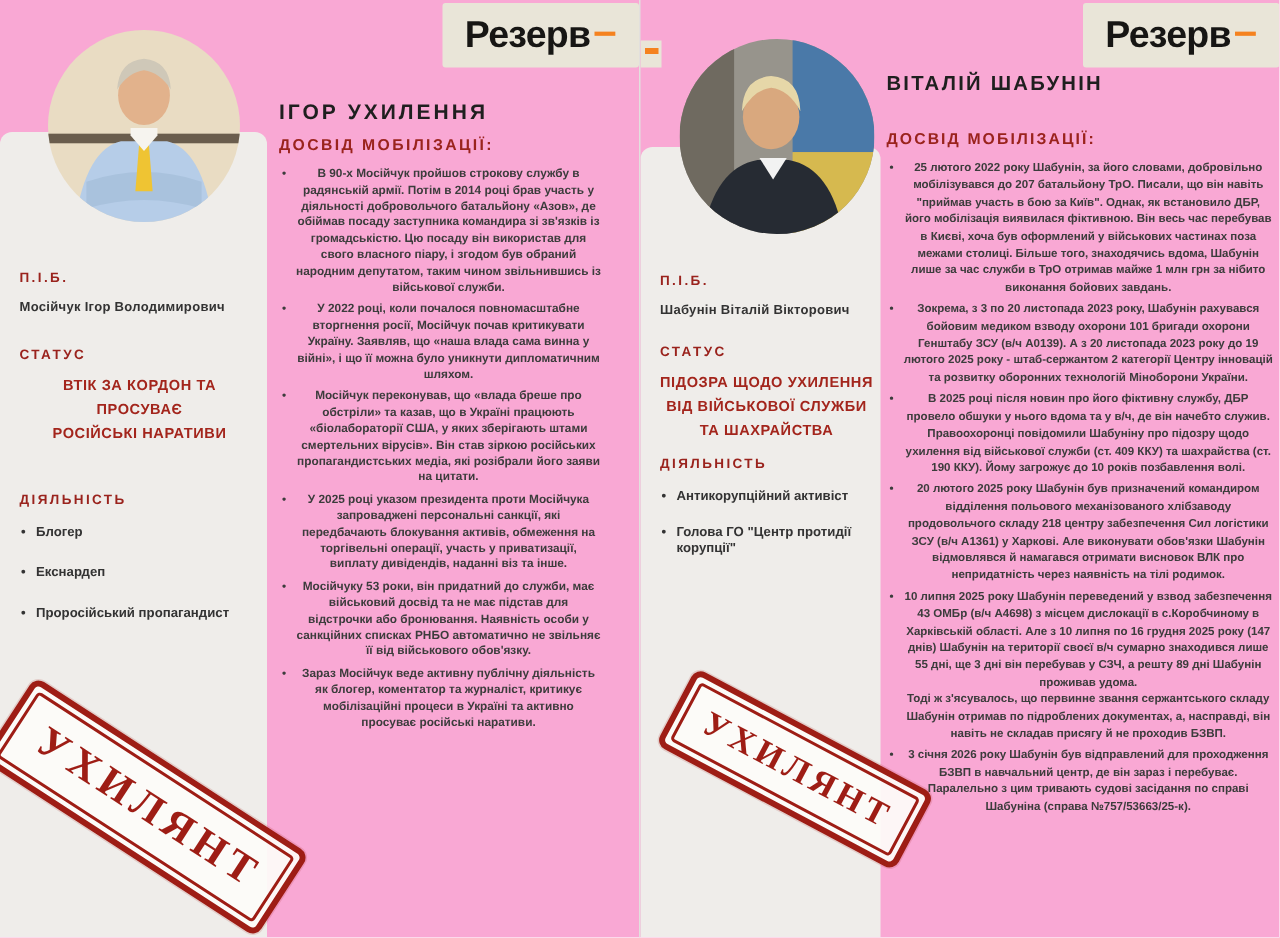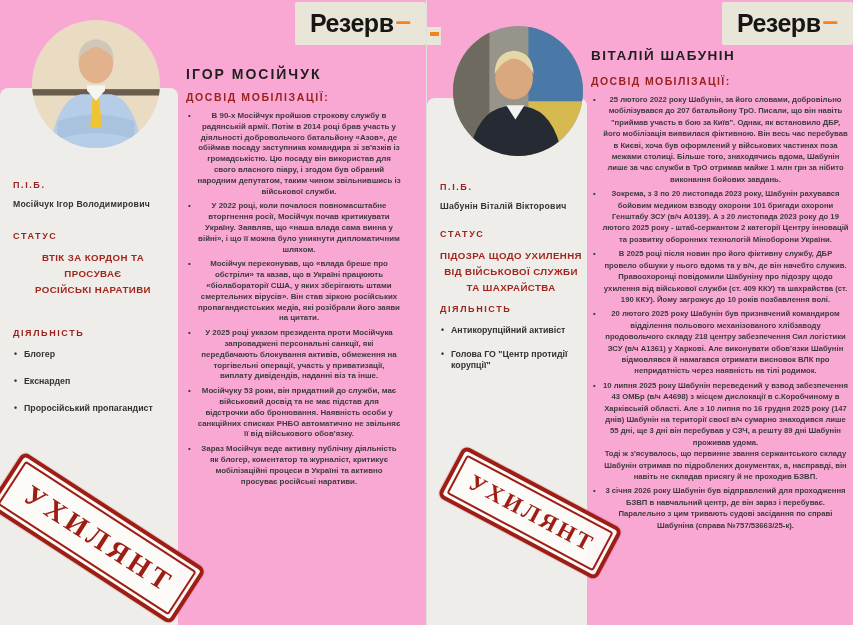--- a/index.html
+++ b/index.html
@@ -37,21 +37,21 @@
   .card.right .photo{left:26px;top:26px;width:130px;height:130px;}
   .photo svg{display:block;width:100%;height:100%;}
   
   .main{position:absolute;z-index:1;}
   .card.left  .main{left:186px;top:66px;width:226px;}
   .card.right .main{left:164px;top:48px;width:258px;}
   .person-title{
     font-weight:bold;color:#1f1f1f;margin:0 0 9px 0;
   }
   .card.left  .person-title{font-size:14px;letter-spacing:2px;}
-  .card.right .person-title{font-size:13.5px;letter-spacing:1.5px;margin-bottom:12px;}
+  .card.right .person-title{font-size:13.5px;letter-spacing:1.5px;margin-bottom:24px;}
   .exp-heading{
     font-weight:bold;color:#9a231d;margin:0 0 8px 0;
   }
   .card.left  .exp-heading{font-size:10.5px;letter-spacing:1.6px;}
   .card.right .exp-heading{font-size:10.5px;letter-spacing:1.4px;margin-bottom:7px;}
   ul.exp{list-style:none;margin:0;padding:0;color:#3c3c3c;font-weight:bold;}
   .card.left  ul.exp{font-size:7.9px;line-height:10.8px;width:215px;}
   .card.right ul.exp{font-size:7.7px;line-height:11.4px;width:258px;}
   ul.exp li{position:relative;padding-left:11px;margin-bottom:4px;white-space:pre-line;text-align:center;}
   .card.right ul.exp li{margin-bottom:3px;}
@@ -122,21 +122,21 @@
 РОСІЙСЬКІ НАРАТИВИ</div>
     <div class="side-label side-activity-label">ДІЯЛЬНІСТЬ</div>
     <ul class="acts">
       <li>Блогер</li>
       <li>Екснардеп</li>
       <li>Проросійський пропагандист</li>
     </ul>
   </div>
 
   <div class="main">
-    <h1 class="person-title">ІГОР МОСІЙЧУК</h1>
+    <h1 class="person-title">ІГОР УХИЛЕННЯ</h1>
     <h2 class="exp-heading">ДОСВІД МОБІЛІЗАЦІЇ:</h2>
     <ul class="exp">
       <li>В 90-х Мосійчук пройшов строкову службу в радянській армії. Потім в 2014 році брав участь у діяльності добровольчого батальйону «Азов», де обіймав посаду заступника командира зі зв'язків із громадськістю.  Цю посаду він використав для свого власного піару, і згодом був обраний народним депутатом, таким чином звільнившись із військової служби.</li>
       <li>У 2022 році, коли почалося повномасштабне вторгнення росії, Мосійчук почав критикувати Україну. Заявляв, що «наша влада сама винна у війні», і що її можна було уникнути дипломатичним шляхом.</li>
       <li>Мосійчук переконував, що «влада бреше про обстріли» та казав, що в Україні працюють «біолабораторії США, у яких зберігають штами смертельних вірусів». Він став зіркою російських пропагандистських медіа, які розібрали його заяви на цитати.</li>
       <li>У 2025 році указом президента проти Мосійчука запроваджені персональні санкції, які передбачають блокування активів, обмеження на торгівельні операції, участь у приватизації, виплату дивідендів, наданні віз та інше.</li>
       <li>Мосійчуку 53 роки, він придатний до служби, має військовий досвід та не має підстав для відстрочки або бронювання. Наявність особи у санкційних списках РНБО автоматично не звільняє її від військового обов'язку.</li>
       <li>Зараз Мосійчук веде активну публічну діяльність як блогер, коментатор та журналіст, критикує мобілізаційні процеси в Україні та активно просуває російські наративи.</li>
     </ul>
   </div>

